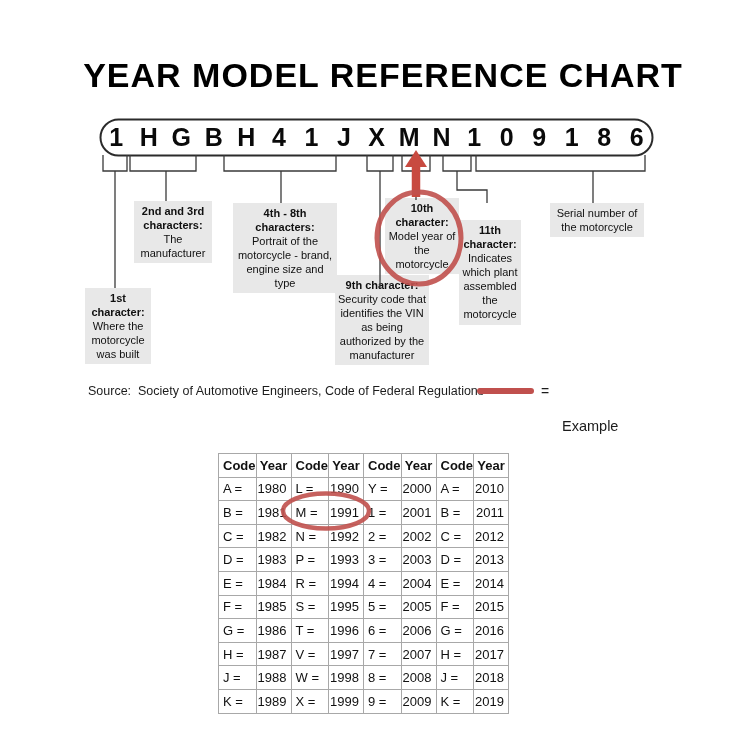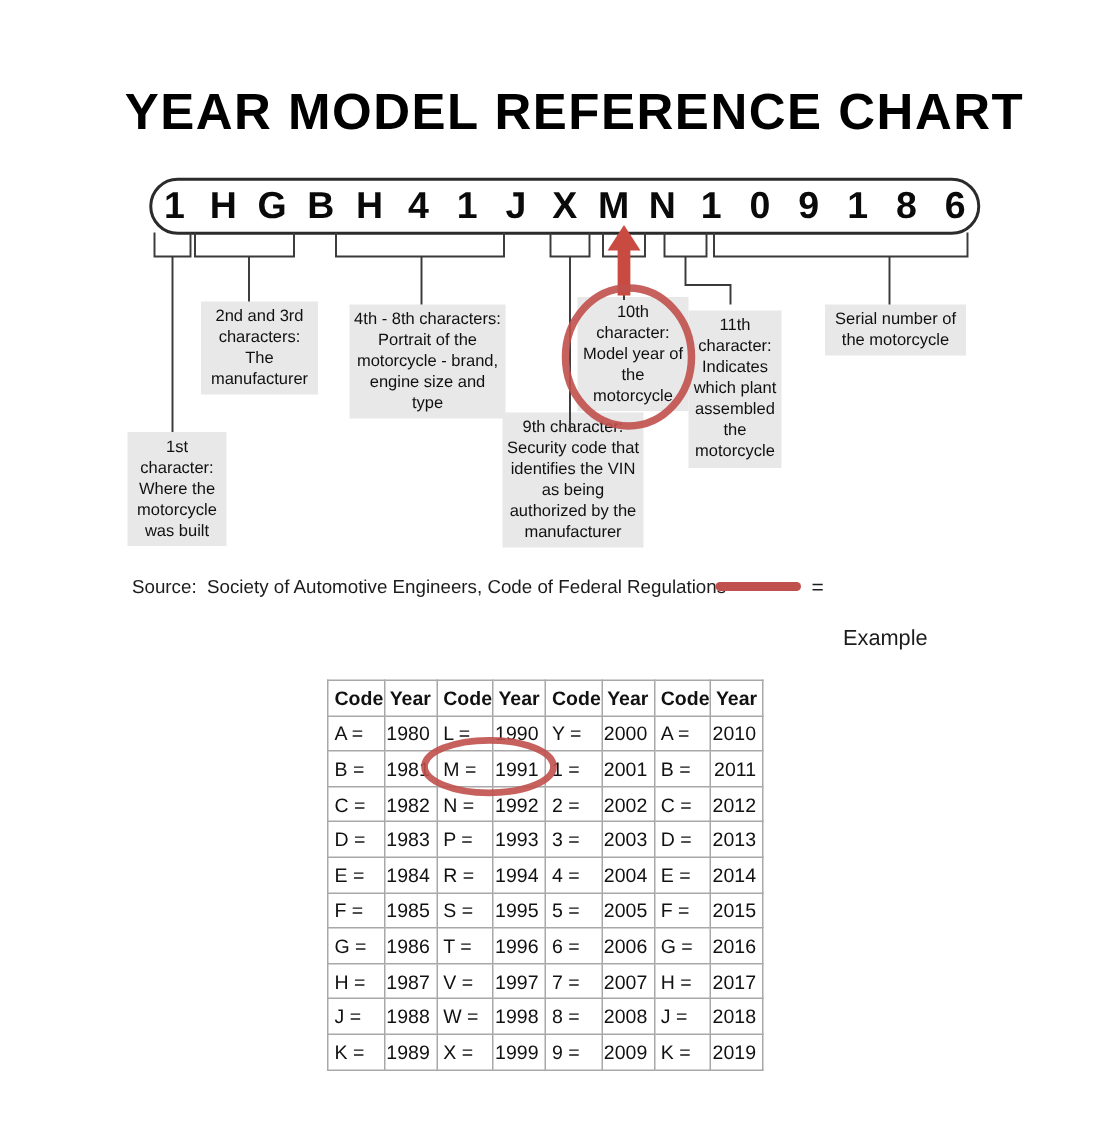--- a/index.html
+++ b/index.html
@@ -8,27 +8,27 @@
 
   .title{position:absolute;top:33px;left:11px;width:100%;text-align:center;
          font-size:34px;font-weight:bold;letter-spacing:1px;color:#000;}
 
   .vin-row{position:absolute;left:100px;top:119px;width:553px;height:37px;
            display:flex;align-items:center;z-index:3;}
   .vin-char{flex:1;text-align:center;font-size:25px;font-weight:bold;color:#0a0a0a;}
 
   .callout{position:absolute;background:#e8e8e8;text-align:center;font-size:11px;
            line-height:1.28;color:#101010;padding:3px 2px;z-index:2;}
-  .callout .hd{font-weight:normal;}
+  .callout .hd{font-weight:bold;}
   #c1{left:85px;top:288px;width:62px;}
   #c23{left:134px;top:201px;width:74px;}
   #c48{left:233px;top:203px;width:100px;}
   #c9{left:335px;top:275px;width:90px;}
   #c10{left:385px;top:198px;width:70px;}
-  #c11{left:459px;top:207px;width:58px;}
+  #c11{left:459px;top:220px;width:58px;}
   #clast6{left:550px;top:203px;width:90px;}
 
   .source-label{position:absolute;left:88px;top:384px;font-size:12.5px;color:#1c1c1c;white-space:pre;}
   .legend-eq{position:absolute;left:541px;top:383px;font-size:14px;color:#1c1c1c;}
   .legend-label{position:absolute;left:562px;top:382px;font-size:14.5px;color:#1c1c1c;margin-top:36px;}
 
   table.year-table{position:absolute;left:218px;top:453px;border-collapse:collapse;
                    table-layout:fixed;z-index:1;}
   .year-table th,.year-table td{border:1px solid #a8a8a8;width:34px;height:22.6px;
                    font-size:13px;color:#111;padding:0;box-sizing:content-box;}

